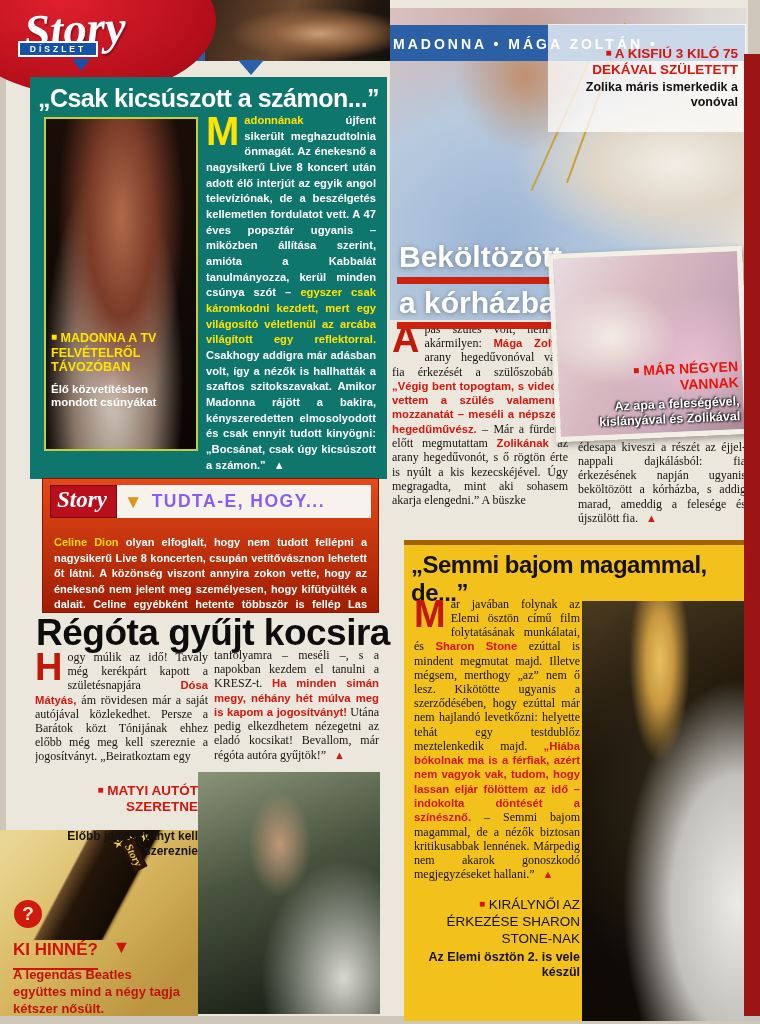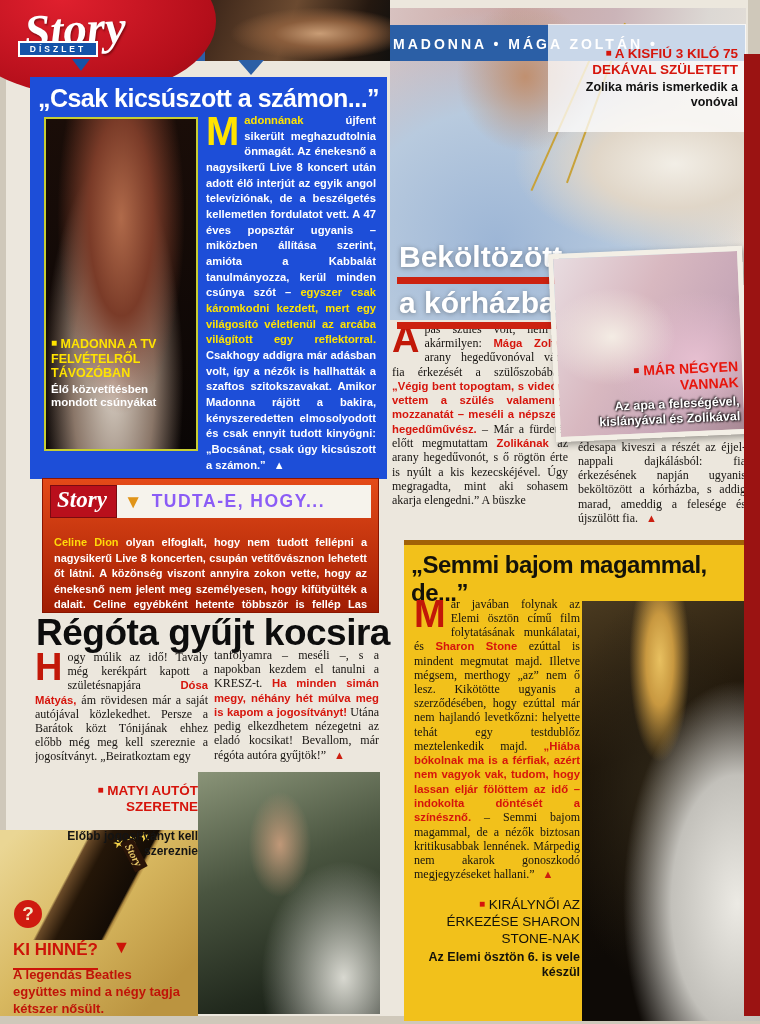--- a/index.html
+++ b/index.html
@@ -19,29 +19,29 @@
   .logo-ellipse{position:absolute;left:-42px;top:-54px;width:258px;height:150px;border-radius:50%;z-index:5;
      background:radial-gradient(ellipse at 40% 35%,#e0202e,#b30e1a 70%,#8f0a13);}
   .logo-text{position:absolute;left:24px;top:2px;z-index:6;color:#fff;font-family:"Liberation Serif",serif;
      font-style:italic;font-weight:bold;font-size:47px;transform:rotate(-3deg);text-shadow:1px 2px 2px rgba(60,0,0,.5);}
   .logo-sub{position:absolute;left:18px;top:41px;z-index:7;width:76px;background:#1553a8;border:2px solid #fff;
      color:#fff;font-weight:bold;font-size:8.5px;letter-spacing:3px;text-align:center;line-height:12px;}
   .logo-tail{position:absolute;left:72px;top:59px;width:0;height:0;z-index:7;
      border-left:9px solid transparent;border-right:9px solid transparent;border-top:12px solid #1553a8;}
 
   
-  .mad-box{position:absolute;left:30px;top:77px;width:357px;height:402px;background:#1d4ed8;z-index:5;overflow:hidden;}
+  .mad-box{position:absolute;left:30px;top:77px;width:357px;height:402px;background:#0f766e;z-index:5;overflow:hidden;}
   .mad-head{margin:7px 4px 2px;text-align:center;color:#fff;font-weight:bold;font-size:25px;letter-spacing:-0.5px;}
   .mad-photo{position:absolute;left:14px;top:40px;width:150px;height:330px;border:2px solid #c7ce33;
      background:radial-gradient(ellipse at 50% 30%, #b06a4a 0%, #7a3b28 30%, rgba(0,0,0,0) 60%),
                 radial-gradient(ellipse at 45% 80%, #d8cfc4 0%, #8a7668 35%, rgba(0,0,0,0) 60%),
                 linear-gradient(#1a0d08,#0a0605);}
   .mad-cap{position:absolute;left:5px;right:5px;bottom:40px;line-height:1.15;}
   .mad-cap-t{color:#ffe400;font-weight:bold;font-size:12.5px;display:block;}
-  .mad-cap-s{color:#fff;font-weight:bold;font-size:11.5px;display:block;margin-top:2px;}
+  .mad-cap-s{color:#fff;font-weight:bold;font-size:11.5px;display:block;margin-top:8px;}
   .mad-text{position:absolute;left:176px;top:36px;width:170px;height:360px;color:#fff;
      font-weight:bold;font-size:11.2px;line-height:1.4;text-align:justify;overflow:hidden;}
   .dc{float:left;font-weight:bold;margin:2px 5px 0 0;}
   .dc-yel{color:#ffe400;font-size:40px;line-height:.8;}
   .dc-red{color:#c21808;font-size:38px;line-height:.8;font-family:"Liberation Sans",sans-serif;}
   .yl{color:#ffe400;}
   .sq{font-size:10px;vertical-align:2px;}
   .sq-yel{color:#ffe400;}
   .sq-red{color:#d6150c;}
   .end-w{color:#fff;padding-left:8px;font-size:11px;}
@@ -222,15 +222,15 @@
 </div>
 
 <section class="sharon">
   <h2 class="sh-head">„Semmi bajom magammal, de...”</h2>
   <div class="sh-photo"></div>
   <div class="serif sh-text">
     <span class="dc dc-red">M</span><span>ár javában folynak az Elemi ösztön című film folytatásának munkálatai, és </span><span class="rd">Sharon Stone</span><span> ezúttal is mindent megmutat majd. Illetve mégsem, merthogy „az” nem ő lesz. Kikötötte ugyanis a szerződésében, hogy ezúttal már nem hajlandó levetkőzni: helyette tehát egy testdublőz meztelenkedik majd. </span><span class="rd">„Hiába bókolnak ma is a férfiak, azért nem vagyok vak, tudom, hogy lassan eljár fölöttem az idő – indokolta döntését a színésznő.</span><span> – Semmi bajom magammal, de a nézők biztosan kritikusabbak lennének. Márpedig nem akarok gonoszkodó megjegyzéseket hallani.”</span><span class="end-r">▲</span>
   </div>
   <div class="sh-cap">
     <div class="sh-cap-t"><span class="sq-blk">■</span> <span>KIRÁLYNŐI AZ ÉRKEZÉSE SHARON STONE-NAK</span></div>
-    <div class="sh-cap-s">Az Elemi ösztön 6. is vele készül</div>
+    <div class="sh-cap-s">Az Elemi ösztön 2. is vele készül</div>
   </div>
 </section>
 
 </body></html>

